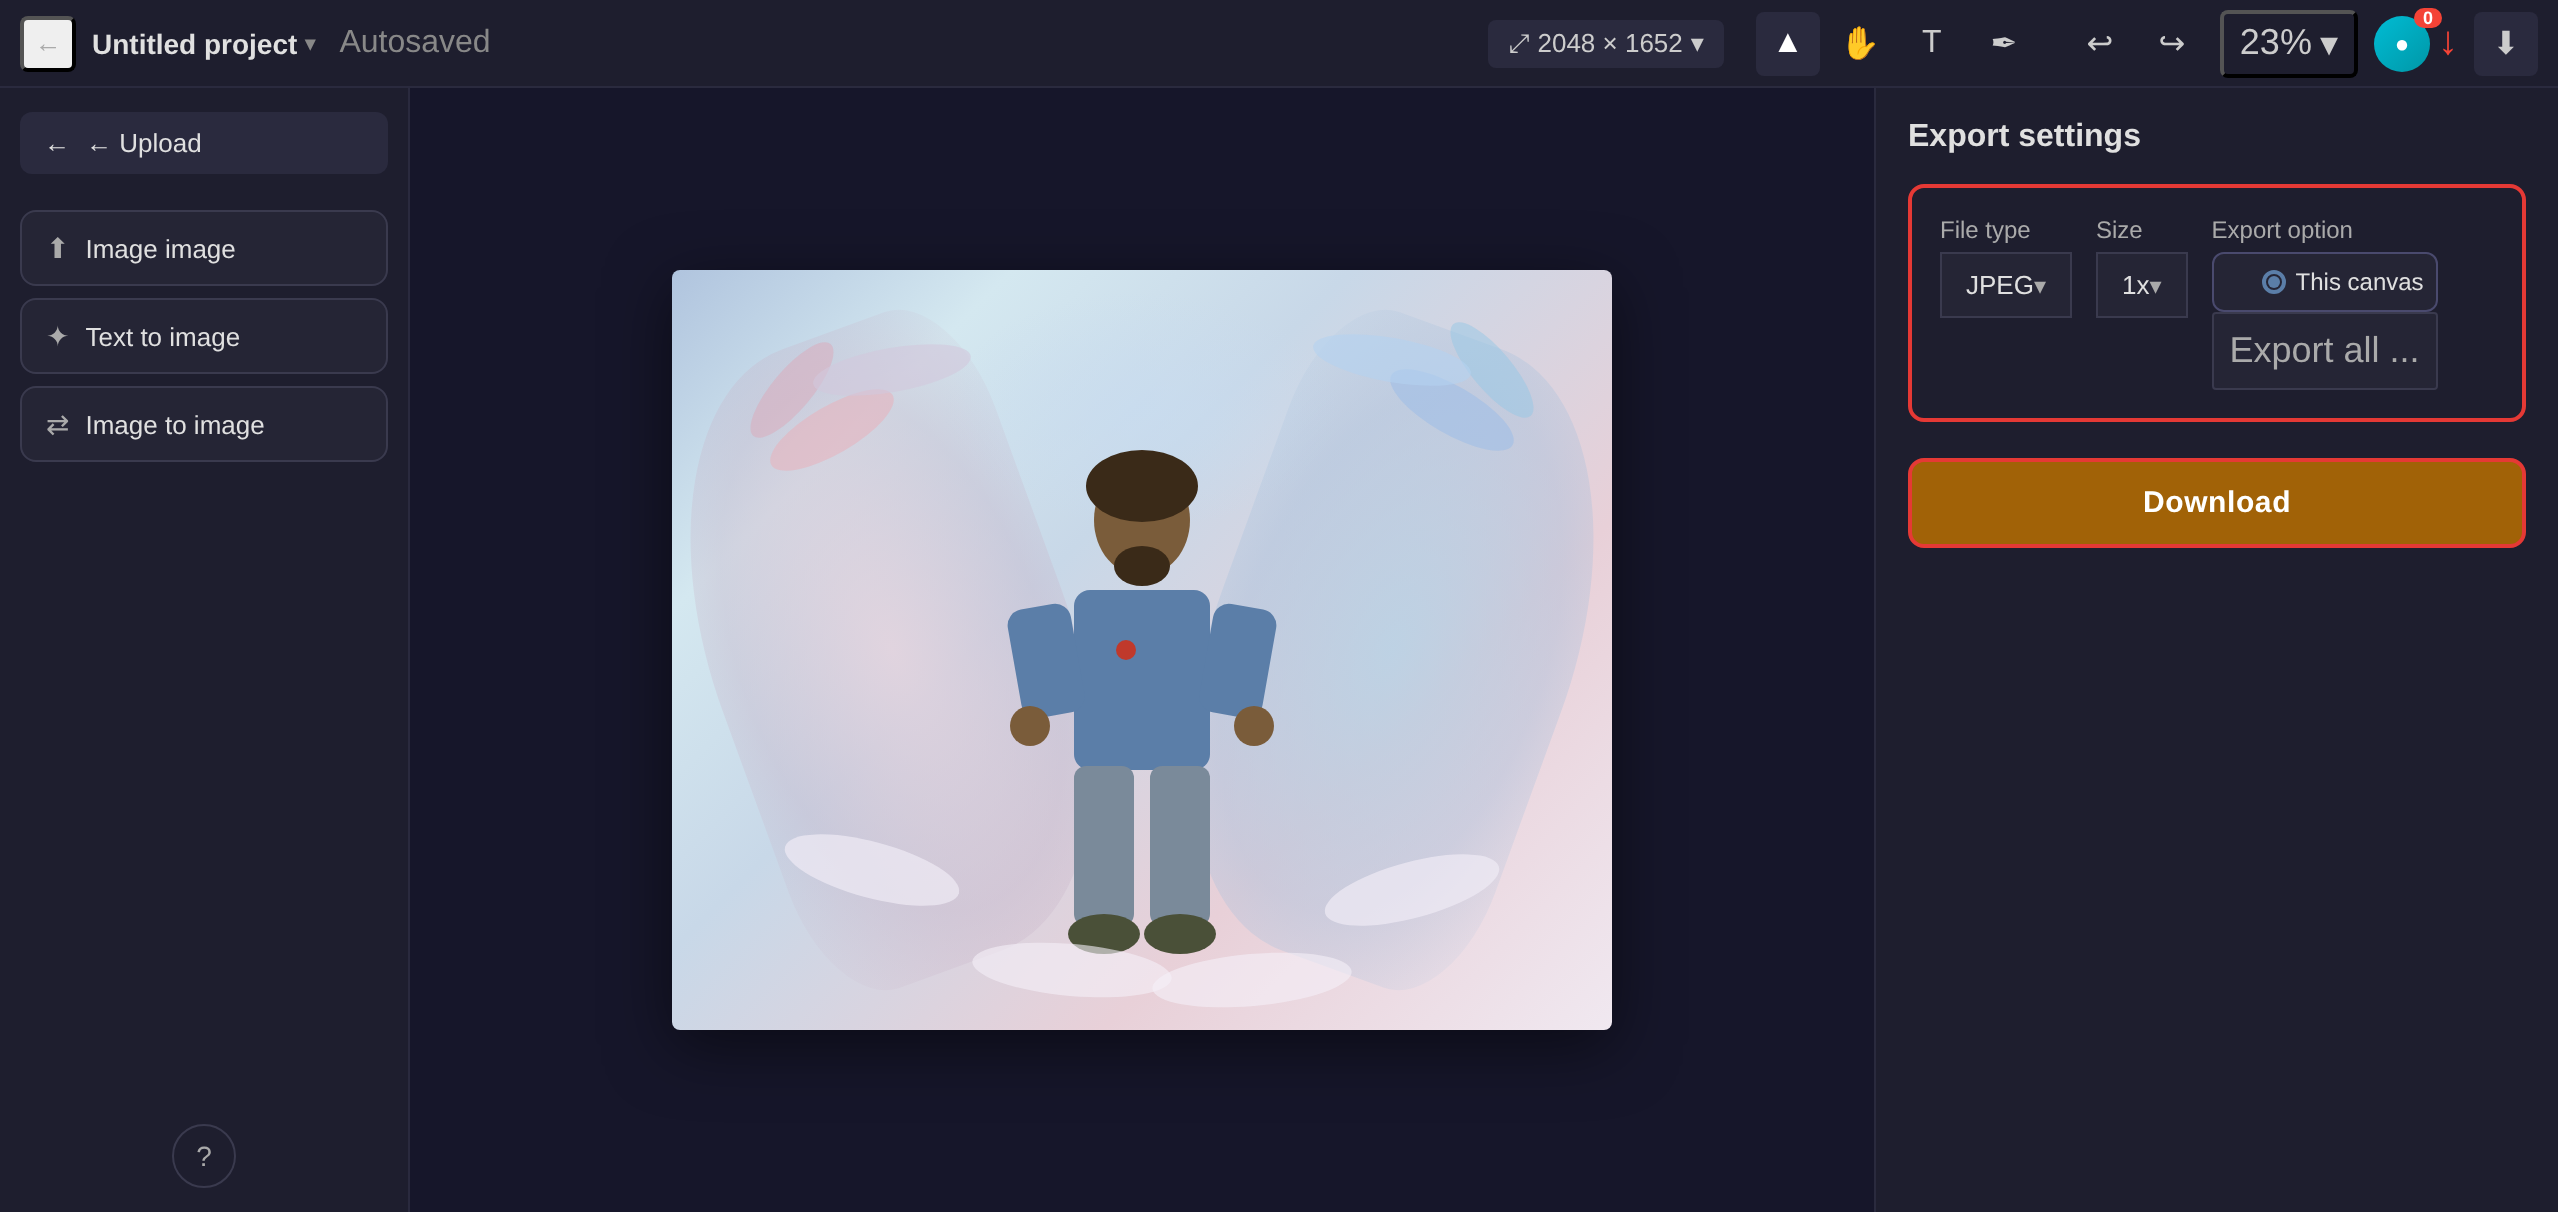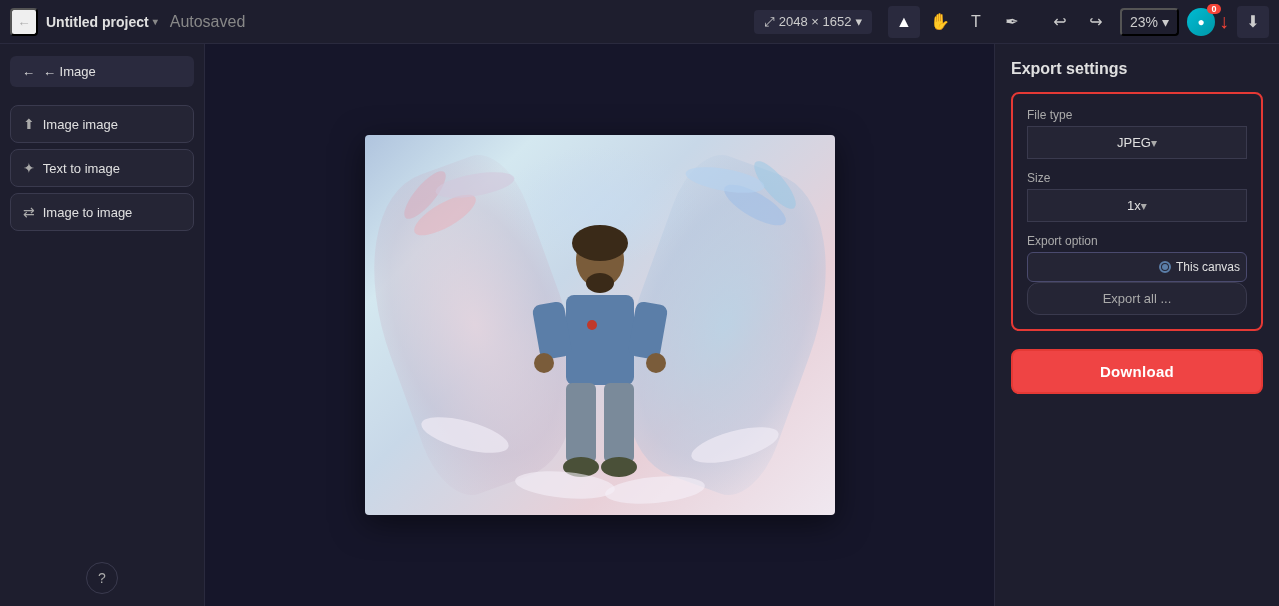--- a/index.html
+++ b/index.html
@@ -57,21 +57,21 @@
       display: flex; align-items: center; justify-content: center;
       border: none; background: transparent; color: #ccc;
       border-radius: 4px; cursor: pointer; font-size: 16px;
     }
     .tool-btn.active {
       background: #2a2a3e; color: #fff;
     }
     .undo-redo { display: flex; gap: 4px; }
     .zoom-display {
       display: flex; align-items: center; gap: 4px;
-      font-size: 14px; color: #ccc; cursor: pointer;
+      font-size: 18px; color: #ccc; cursor: pointer;
       padding: 4px 8px; border-radius: 4px;
       background: transparent;
     }
     .avatar-btn {
       width: 28px; height: 28px; border-radius: 50%;
       background: linear-gradient(135deg, #00bcd4, #0097a7);
       display: flex; align-items: center; justify-content: center;
       font-size: 12px; font-weight: bold; color: white;
       cursor: pointer; position: relative;
     }
@@ -182,38 +182,38 @@
       position: absolute;
       top: 10px; left: 50%;
       transform: translateX(-50%);
       width: 200px; height: 120px;
       background: radial-gradient(ellipse at center, rgba(200,220,240,0.7) 0%, transparent 70%);
       border-radius: 50%;
     }
 
     
     .export-panel {
-      width: 285px;
+      width: 342px;
       background: #1e1e2e;
       border-left: 1px solid #2a2a3e;
       padding: 16px;
       display: flex;
       flex-direction: column;
       gap: 14px;
       flex-shrink: 0;
     }
     .export-title {
       font-size: 16px; font-weight: 600; color: #e0e0e0;
     }
     .export-settings-box {
       border: 2px solid #e53935;
       border-radius: 8px;
       padding: 14px;
       display: flex;
-      flex-direction: column;
+      flex-direction: row;
       gap: 12px;
     }
     .field-label {
       font-size: 12px; color: #aaa; margin-bottom: 4px;
     }
     .select-field {
       background: #252535;
       border: 1px solid #3a3a4e;
       border-radius: 0;
       padding: 8px 12px;
@@ -256,36 +256,36 @@
     .radio-circle.filled::after {
       content: '';
       width: 6px; height: 6px;
       border-radius: 50%;
       background: #5b7ea8;
       display: block;
     }
     .export-all-btn {
       width: 100%;
       padding: 8px;
-      border-radius: 12px;
+      border-radius: 2px;
       border: 1px solid #3a3a4e;
       background: #252535;
       color: #aaa;
-      font-size: 13px;
+      font-size: 18px;
       cursor: pointer;
     }
     .download-btn-wrap {
       margin-top: 4px;
     }
     .download-btn {
       width: 100%;
       padding: 12px;
       border-radius: 8px;
       border: 2px solid #e53935;
-      background: #ef4444;
+      background: #a16207;
       color: #fff;
       font-size: 15px;
       font-weight: 600;
       cursor: pointer;
       letter-spacing: 0.3px;
     }
   </style>
 </head>
 <body>
 
@@ -340,21 +340,21 @@
   <button class="download-icon-btn">
     <span>⬇</span>
   </button>
 </div>
 
 <div class="main">
 
   <div class="sidebar">
     <button class="create-btn">
       <span>←</span>
-      <span>← Image</span>
+      <span>← Upload</span>
     </button>
     <div class="sidebar-divider"></div>
     <button class="sidebar-item">
       <span class="sidebar-icon">⬆</span>
       <span>Image image</span>
     </button>
     <button class="sidebar-item">
       <span class="sidebar-icon">✦</span>
       <span>Text to image</span>
     </button>

